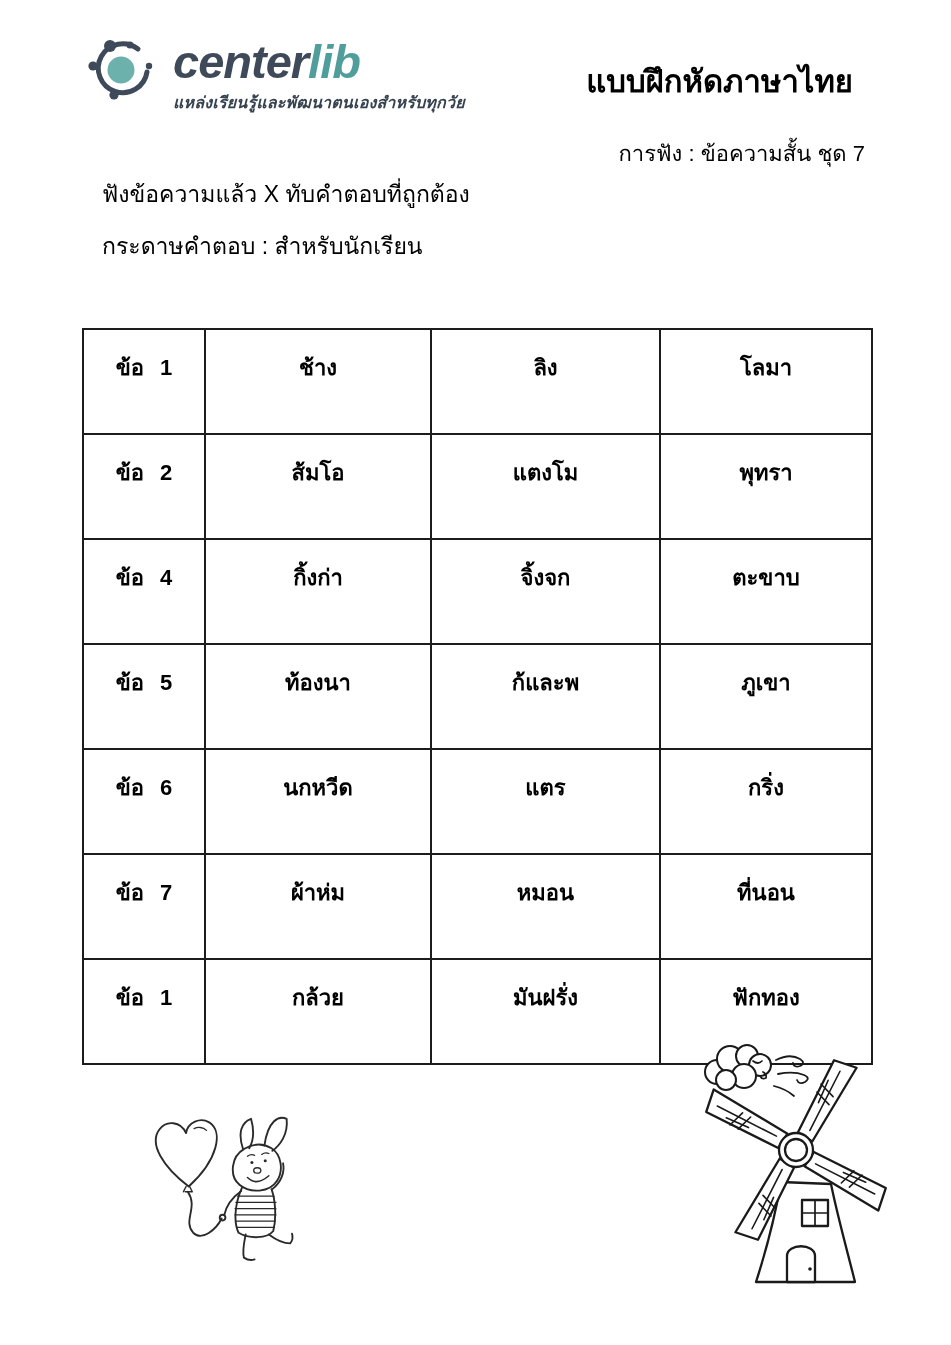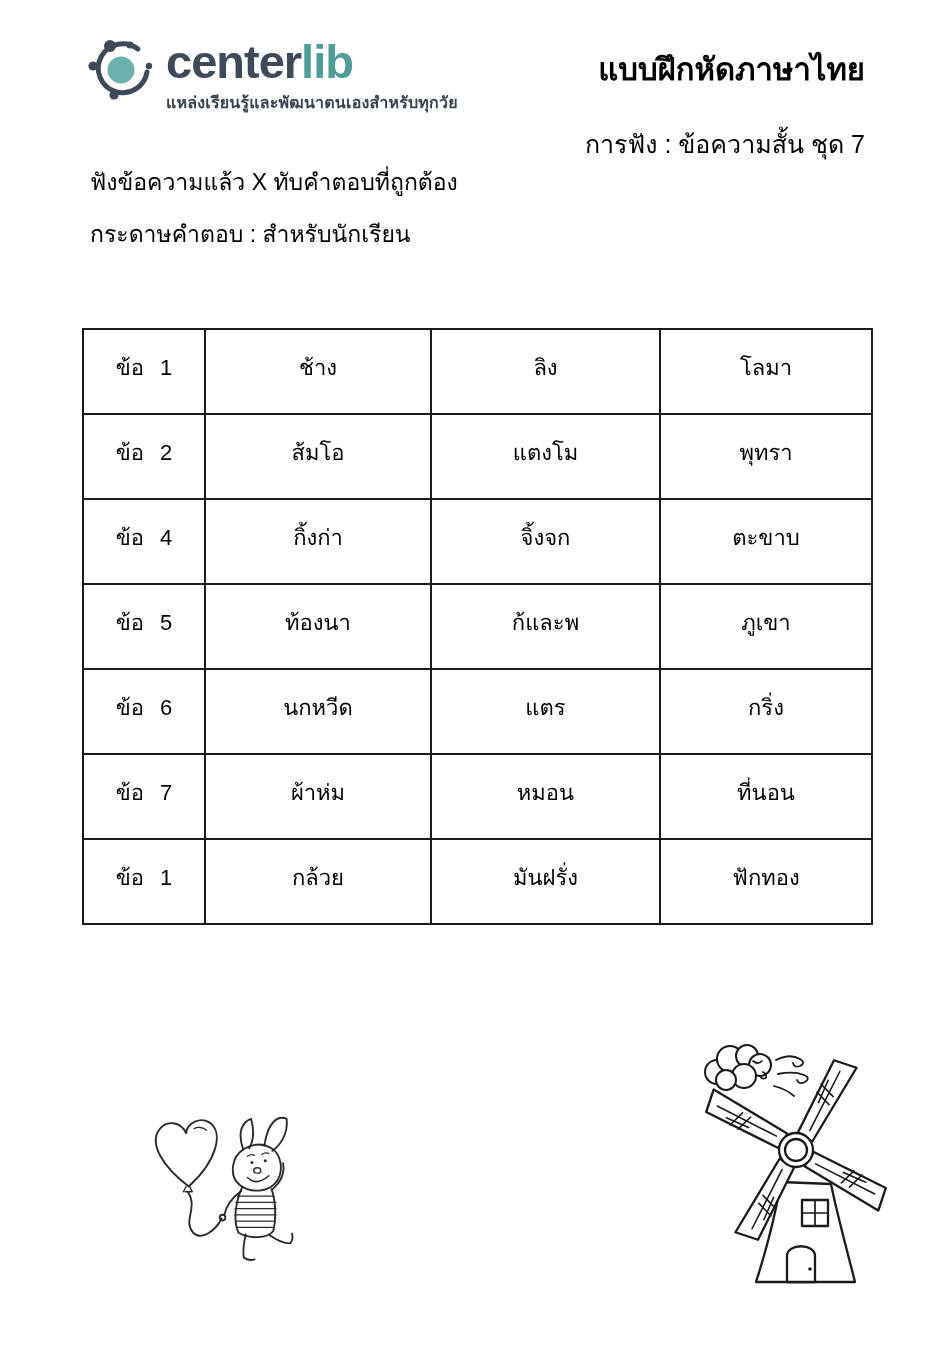--- a/index.html
+++ b/index.html
@@ -1,39 +1,39 @@
 <!DOCTYPE html>
 <html><head>
 <meta charset="utf-8">
 <style>
   html,body{margin:0;padding:0;background:#ffffff;}
   body{width:951px;height:1345px;font-family:"Liberation Sans","DejaVu Sans",sans-serif;color:#000;}
   .page{position:relative;width:951px;height:1345px;background:#fff;overflow:hidden;}
 
   
-  .logo{position:absolute;left:86px;top:36px;display:flex;align-items:flex-start;gap:10px;}
+  .logo{position:absolute;left:86px;top:36px;display:flex;align-items:flex-start;gap:17px;font-style:italic;}
   .logo-icon{width:70px;height:66px;flex:0 0 auto;}
   .logo-textcol{display:flex;flex-direction:column;}
   .logo-name{font-size:47px;font-weight:700;line-height:52px;letter-spacing:-1px;color:#3e4a59;}
   .logo-name .accent{color:#4f9e9b;}
   .logo-tagline{font-size:16px;font-weight:600;color:#36424f;margin-top:2px;letter-spacing:0.2px;}
 
   
   .titles{position:absolute;right:86px;top:52px;text-align:right;}
-  .doc-title{font-size:31px;font-weight:700;margin:0;line-height:36px;}
-  .doc-subtitle{font-size:25px;margin-top:36px;font-weight:400;}
+  .doc-title{font-size:31px;font-weight:700;margin:12px;line-height:36px;}
+  .doc-subtitle{font-size:22px;margin-top:36px;font-weight:400;}
 
   
   .instructions{position:absolute;left:90px;top:168px;}
-  .instructions p{margin:0;font-size:23px;line-height:28px;}
+  .instructions p{margin:12px;font-size:23px;line-height:28px;}
   .instructions p + p{margin-top:24px;}
 
   
   .answer-table{position:absolute;left:82px;top:328px;border-collapse:collapse;table-layout:fixed;width:789px;}
-  .answer-table td{border:2px solid #1c1c1c;height:75px;text-align:center;vertical-align:middle;font-size:22px;padding:0 4px 8px 4px;}
+  .answer-table td{border:2px solid #1c1c1c;height:75px;text-align:center;vertical-align:middle;font-size:22px;padding:0 4px 28px 4px;font-weight:bold;}
   .answer-table td.qnum{word-spacing:10px;}
 
   
   .deco-left{position:absolute;left:138px;top:1096px;}
   .deco-right{position:absolute;left:684px;top:1032px;}
 </style>
 </head>
 <body>
 
 <div class="page">

